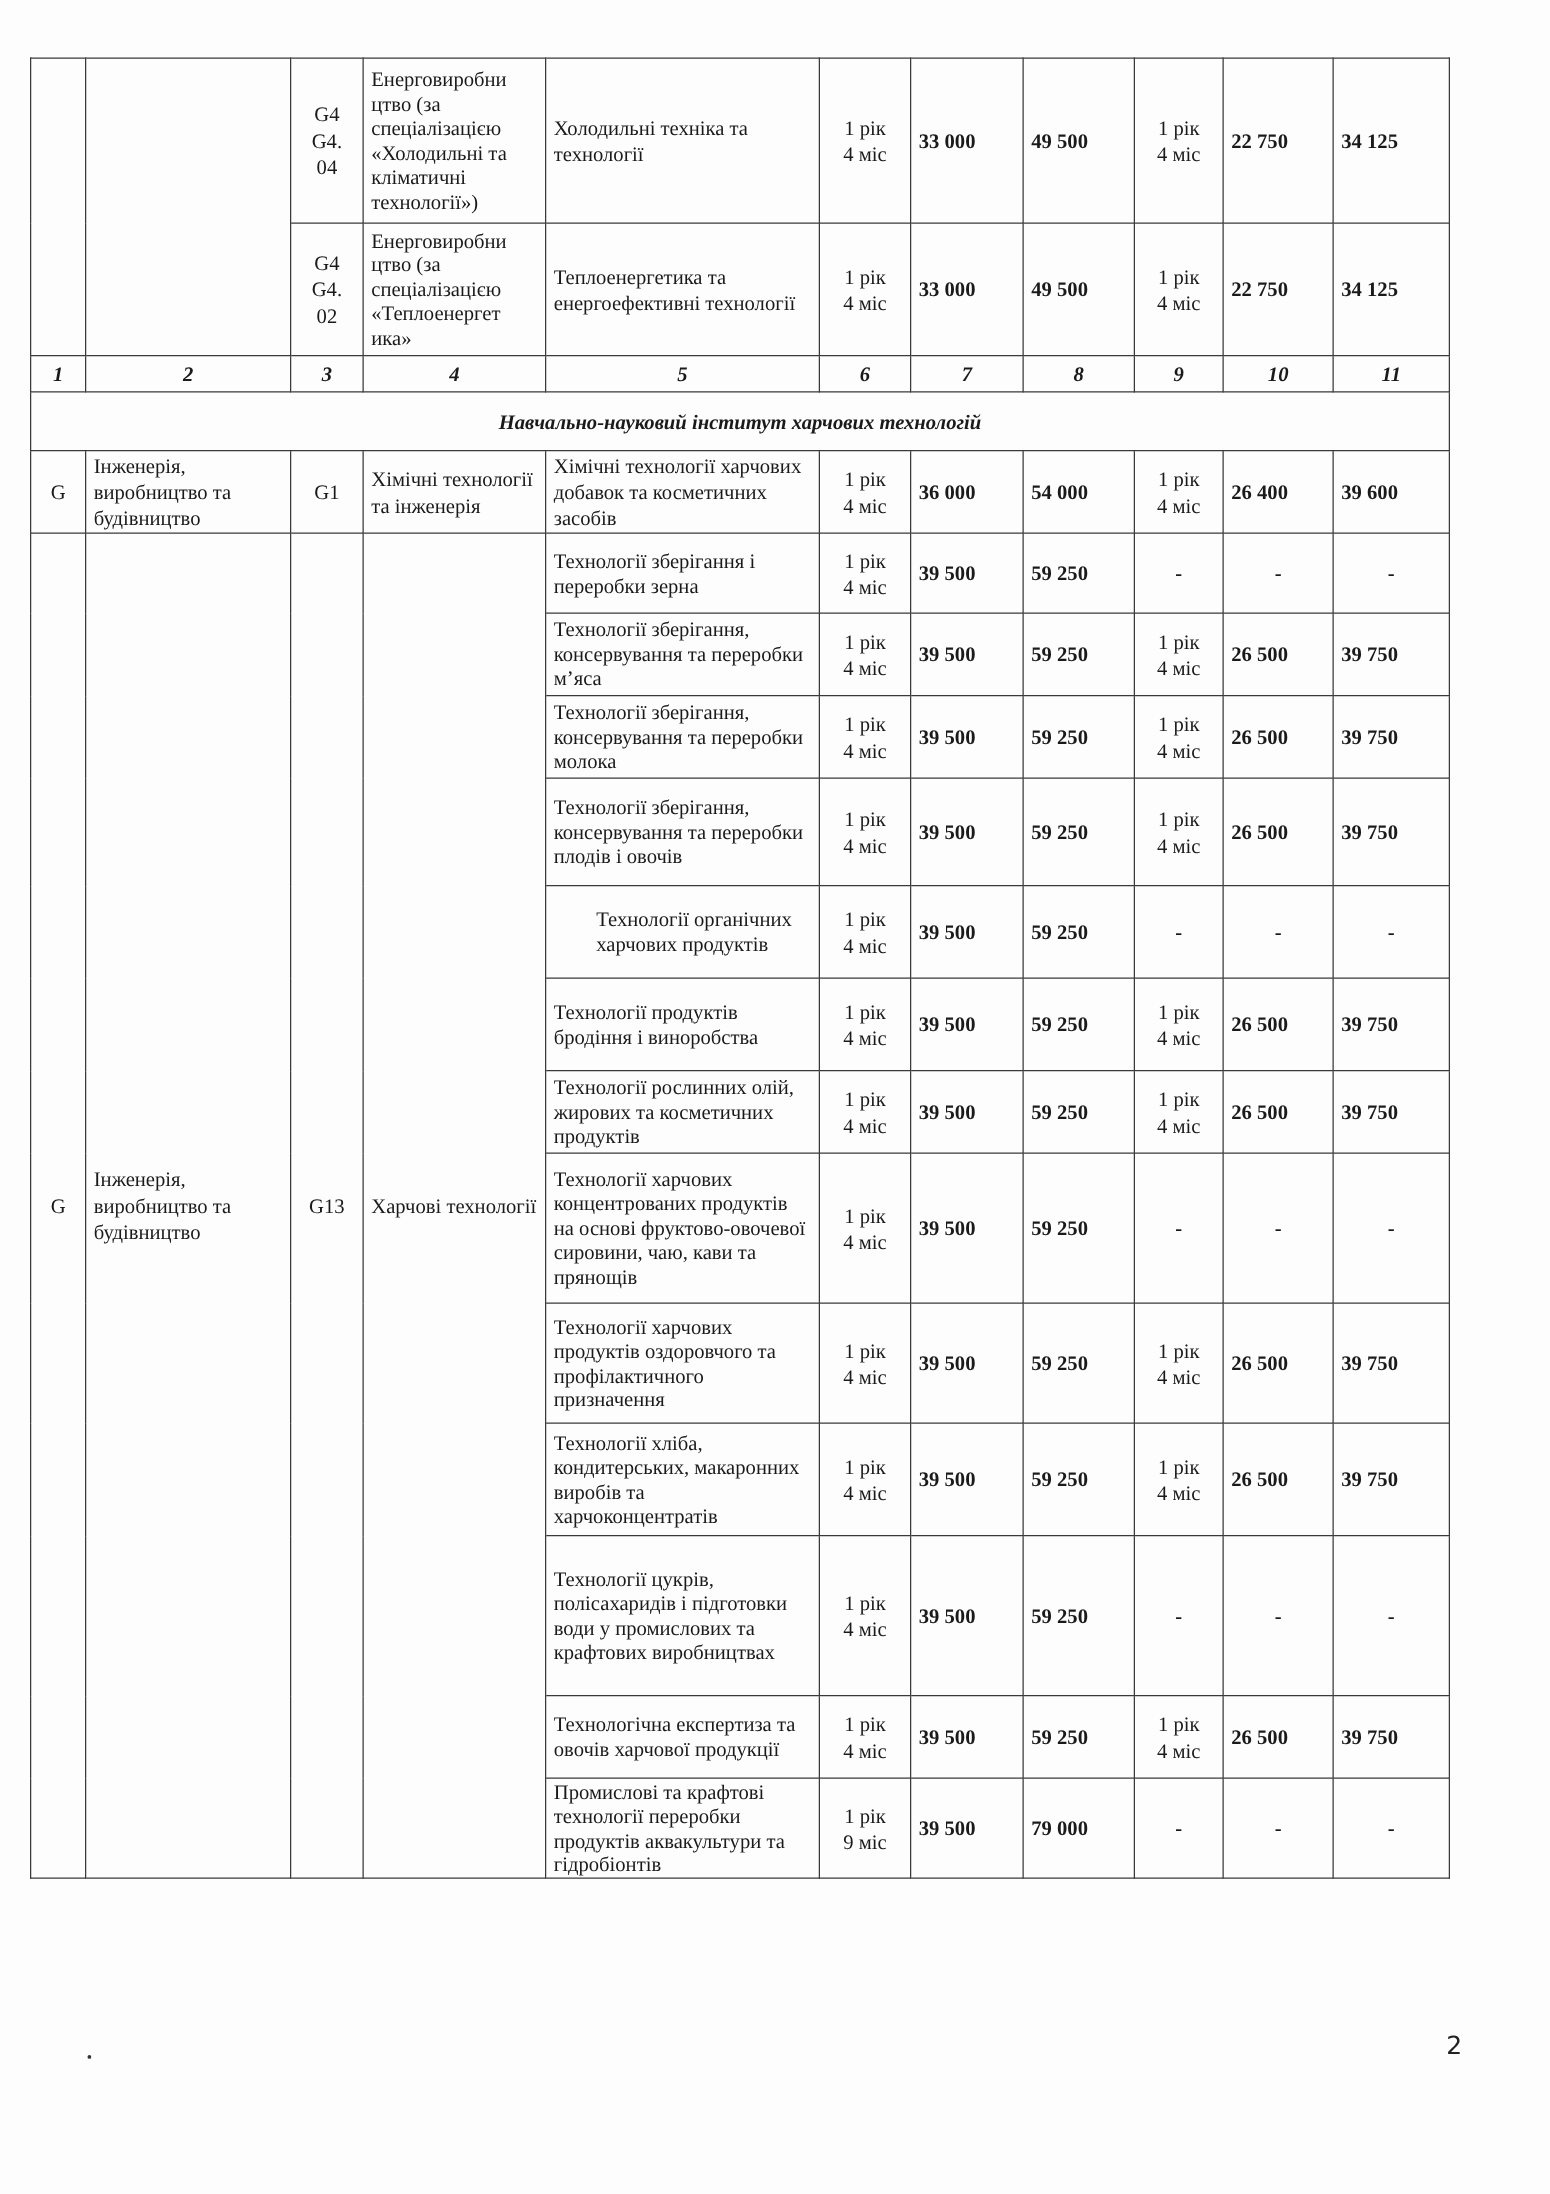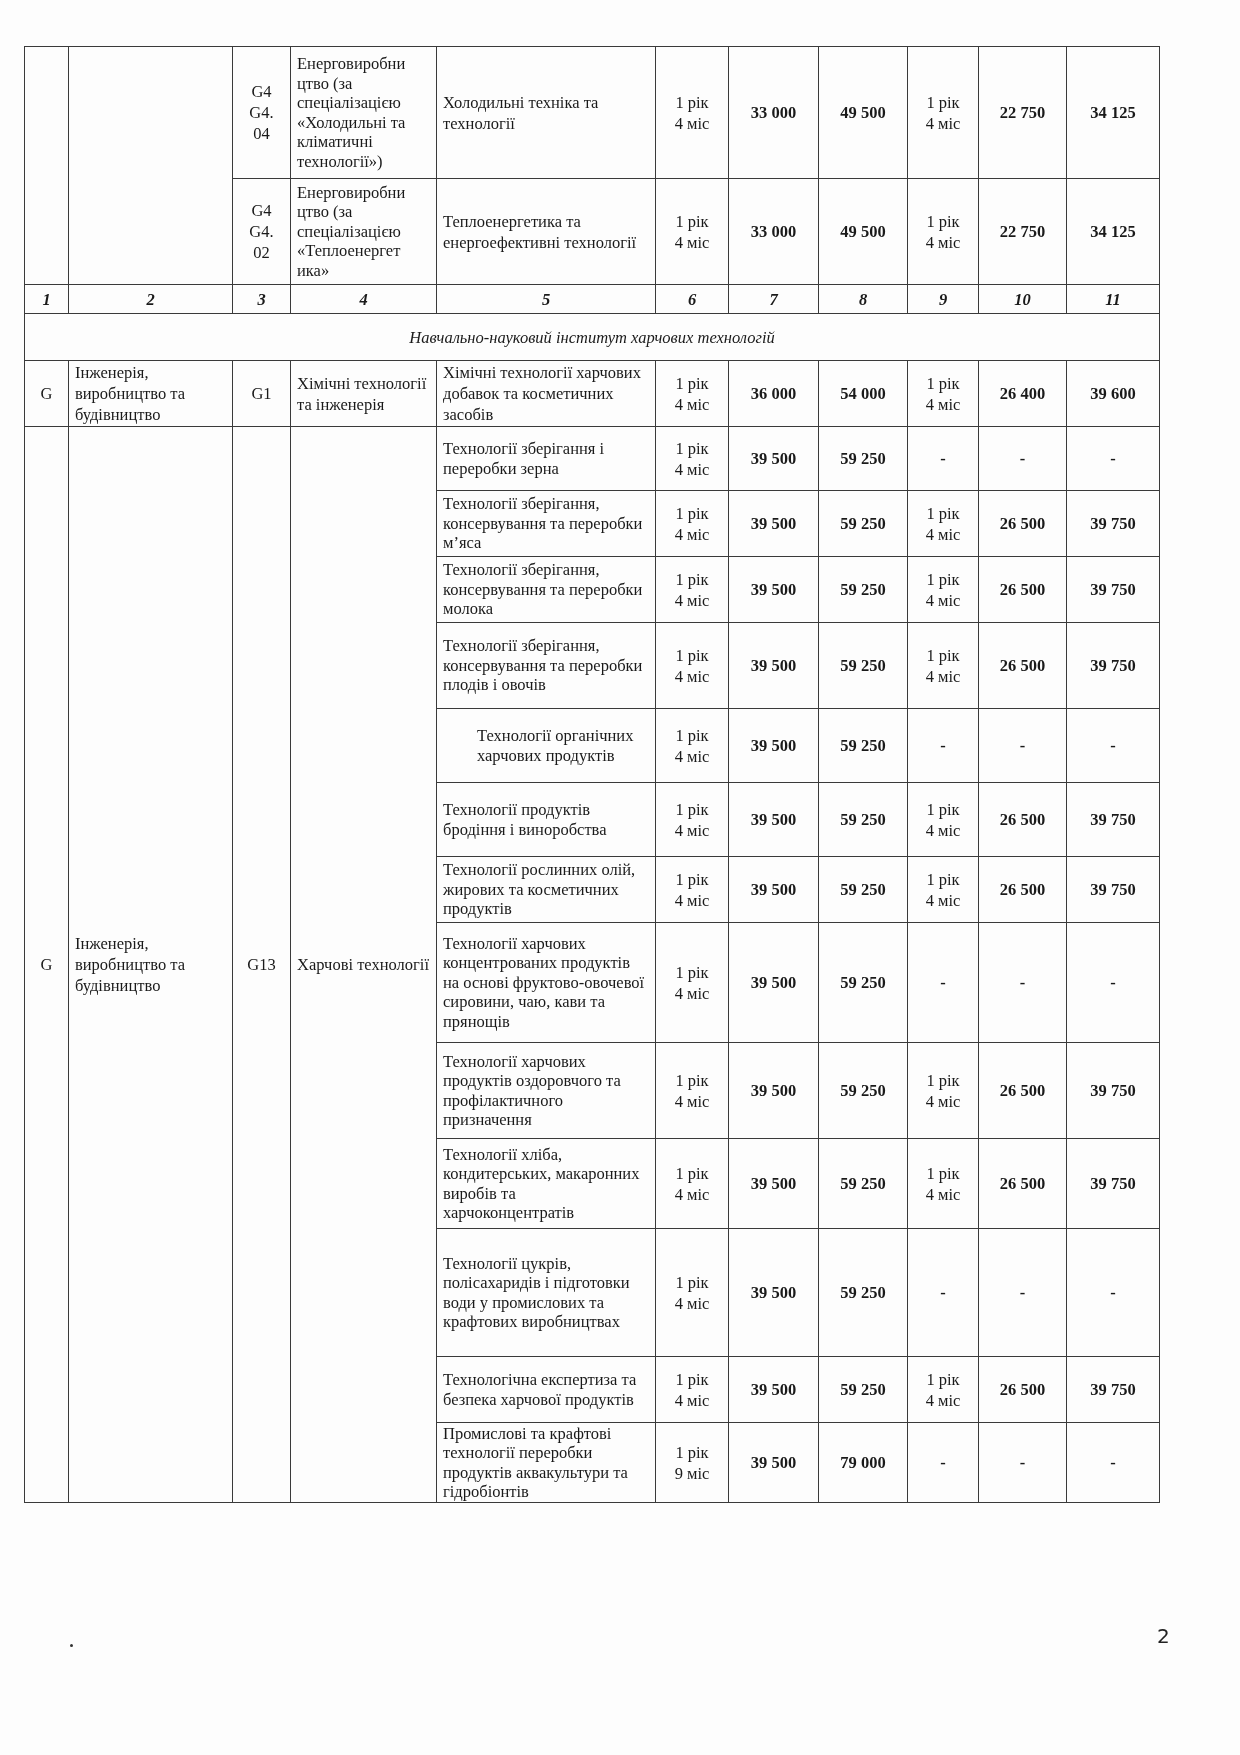--- a/index.html
+++ b/index.html
@@ -5,25 +5,25 @@
   html, body { margin: 0; padding: 0; background: #ffffff; }
   body { width: 1240px; height: 1755px; position: relative; overflow: hidden;
          font-family: "Liberation Serif", "DejaVu Serif", serif; color: #1a1a1a; }
   .page { position: absolute; left: 0; top: 0; width: 1240px; height: 1755px; background: #fdfdfd; }
   table.doc { position: absolute; left: 24px; top: 46px; width: 1135px;
               border-collapse: collapse; table-layout: fixed; }
   table.doc td { border: 1.3px solid #3a3a3a; padding: 0 6px; vertical-align: middle;
                  font-size: 16.5px; line-height: 21px; overflow: hidden; }
   .c { text-align: center; }
   .l { text-align: left; margin-top: 28px; }
-  .num { text-align: center; font-weight: bold; font-size: 17.5px; }
+  .num { font-weight: bold; font-size: 17.5px; }
   .dur { text-align: center; font-size: 15px; line-height: 19px; }
   .dash { text-align: center; font-weight: bold; }
   .colnum td { font-style: italic; font-weight: bold; text-align: center; font-size: 16px; height: 28px; }
-  .section td { text-align: center; font-style: italic; font-weight: normal; font-size: 23px; height: 46px; }
+  .section td { text-align: center; font-style: italic; font-weight: bold; font-size: 23px; height: 46px; }
   .pgnum { position: absolute; left: 1157px; top: 1624px; font-family: "DejaVu Sans", sans-serif;
            font-size: 20px; color: #222; }
   .speck { position: absolute; width: 3px; height: 3px; background: #333; border-radius: 50%; }
   .durline { display: block; }
 </style>
 </head>
 <body>
 
 <div class="page">
   <table class="doc">
@@ -292,21 +292,21 @@
           </td>
           <td class="num">39 500</td>
           <td class="num">59 250</td>
           <td class="dash">
             <span class="durline">-</span>
           </td>
           <td class="dash">-</td>
           <td class="dash">-</td>
         </tr>
         <tr style="height: 66px;">
-          <td class="l" style="line-height: 19.5px;">Технологічна експертиза та безпека харчової продуктів</td>
+          <td class="l" style="line-height: 19.5px;">Технологічна експертиза та овочів харчової продукції</td>
           <td class="dur">
             <span class="durline">1 рік</span>
             <span class="durline">4 міс</span>
           </td>
           <td class="num">39 500</td>
           <td class="num">59 250</td>
           <td class="dur">
             <span class="durline">1 рік</span>
             <span class="durline">4 міс</span>
           </td>

